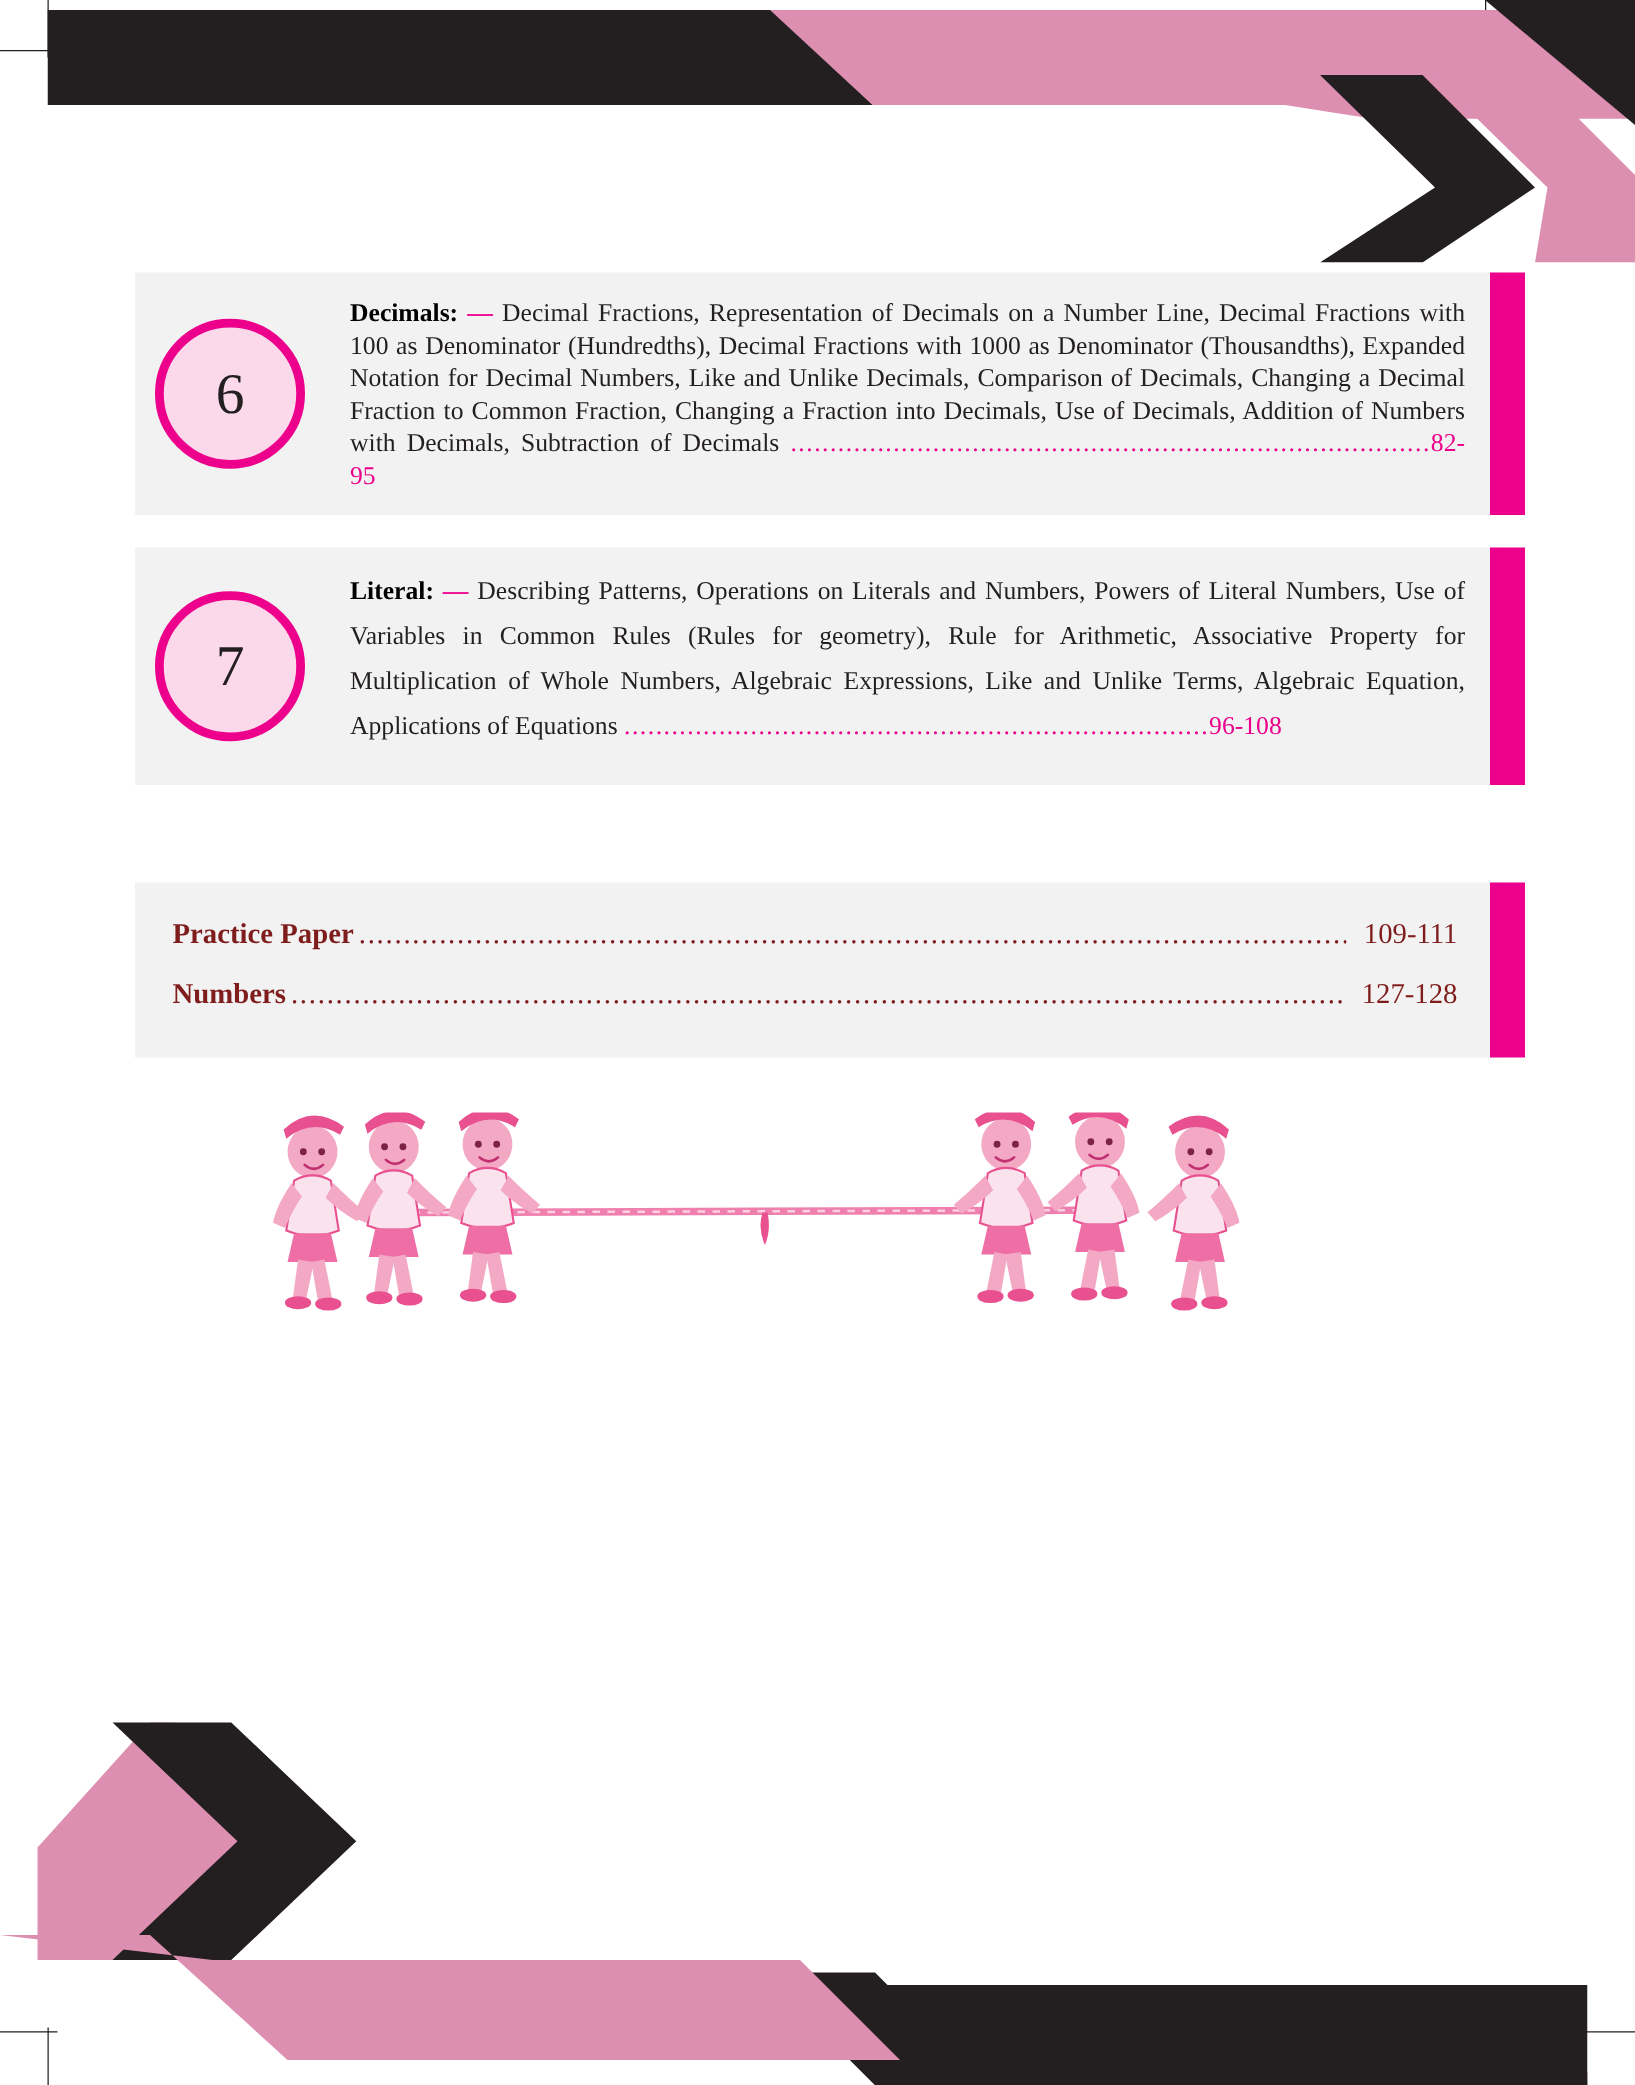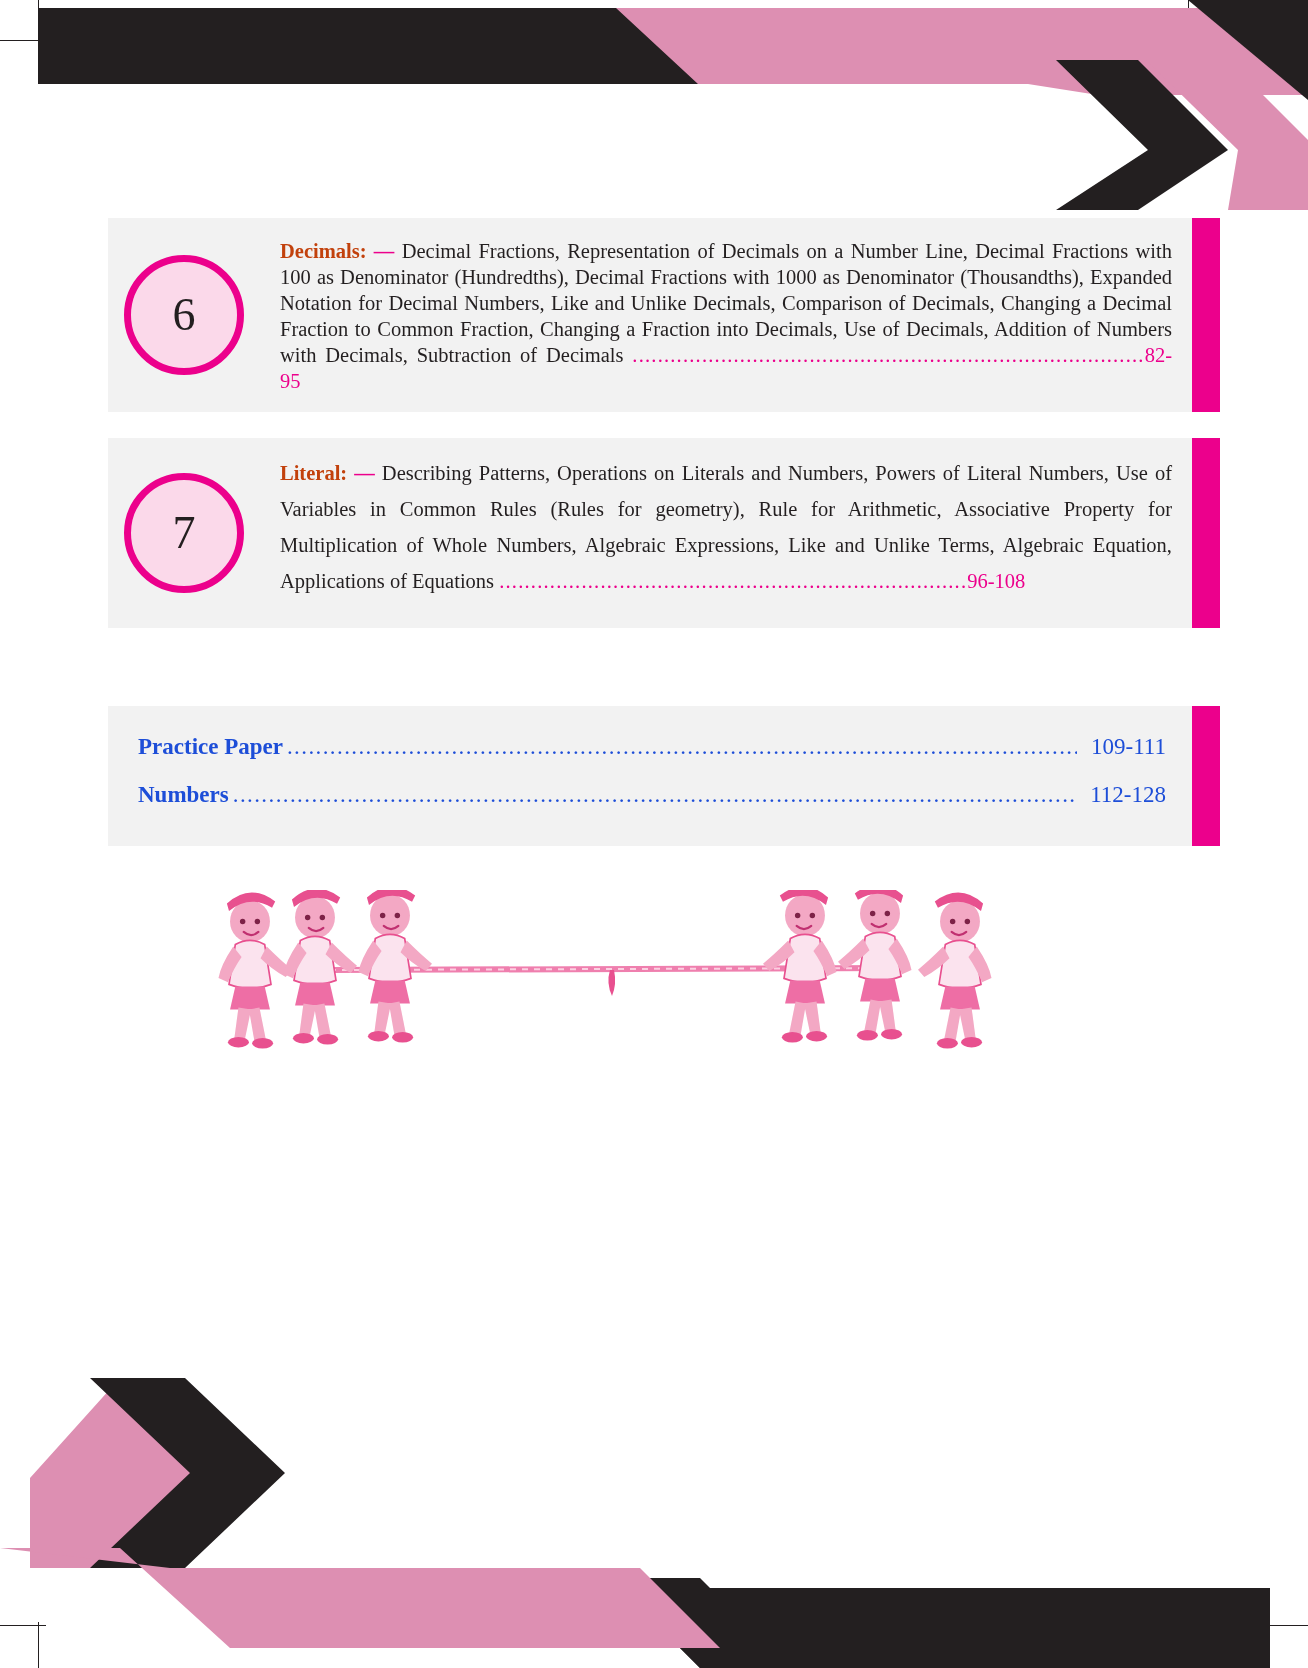--- a/index.html
+++ b/index.html
@@ -77,21 +77,21 @@
     color: #231f20;
     line-height: 1;
   }
   .chapter-text {
     font-size: 20.5px;
     color: #231f20;
     text-align: justify;
     text-justify: inter-word;
   }
   .chapter-text .title {
-    color: #c2410c;
+    color: #000000;
     font-weight: bold;
   }
   .chapter-text .dash {
     color: #ec008c;
     font-weight: bold;
   }
   .leader {
     color: #ec008c;
     letter-spacing: 1.2px;
   }
@@ -118,21 +118,21 @@
     right: -20px;
     top: 0;
     width: 28px;
     height: 100%;
     background: #ec008c;
   }
   .extras-row {
     display: flex;
     align-items: baseline;
     font-size: 23px;
-    color: #1d4ed8;
+    color: #7f1d1d;
     margin-bottom: 22px;
     white-space: nowrap;
   }
   .extras-row:last-child { margin-bottom: 0; }
   .extras-row .label {
     font-weight: bold;
     font-size: 23px;
   }
   .extras-row .dots {
     flex: 1;
@@ -205,21 +205,21 @@
 
     <div class="extras-row">
       <span class="label">Practice Paper</span>
       <span class="dots">........................................................................................................................</span>
       <span class="pg">109-111</span>
     </div>
 
     <div class="extras-row">
       <span class="label">Numbers</span>
       <span class="dots">............................................................................................................................</span>
-      <span class="pg">112-128</span>
+      <span class="pg">127-128</span>
     </div>
   </div>
 </div>
 
 <svg class="illustration" viewBox="0 0 870 200" preserveAspectRatio="xMidYMid meet">
   <defs>
     <g id="kid">
       <ellipse cx="0" cy="-52" rx="19" ry="20" fill="#f3a8c4"></ellipse>
       <path d="M -20 -62 q 20 -16 41 -3 l 3 -6 q -24 -18 -46 2 Z" fill="#e8508f"></path>
       <circle cx="-7" cy="-52" r="2.6" fill="#7d2247"></circle>

